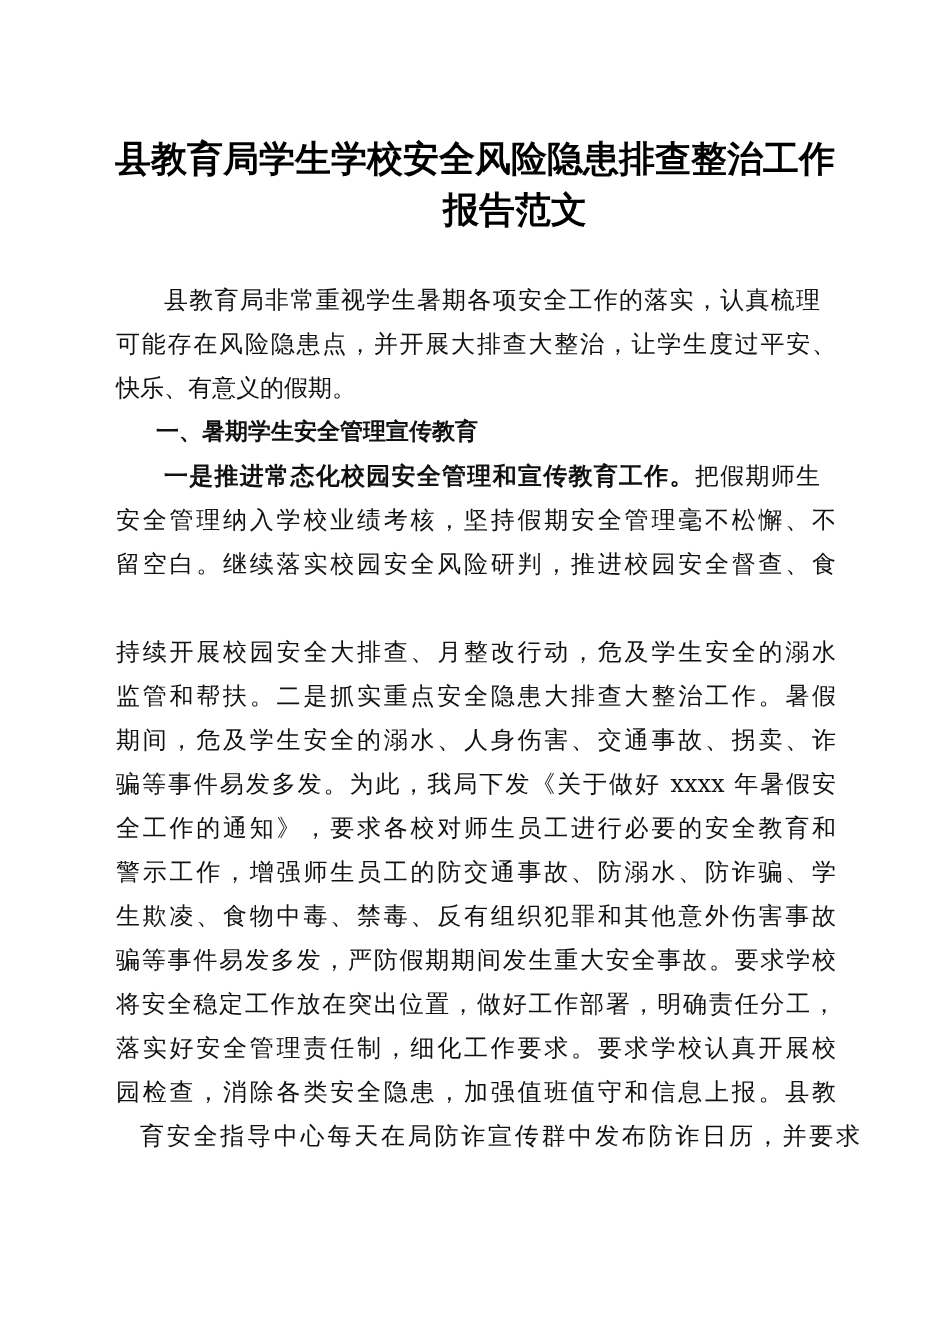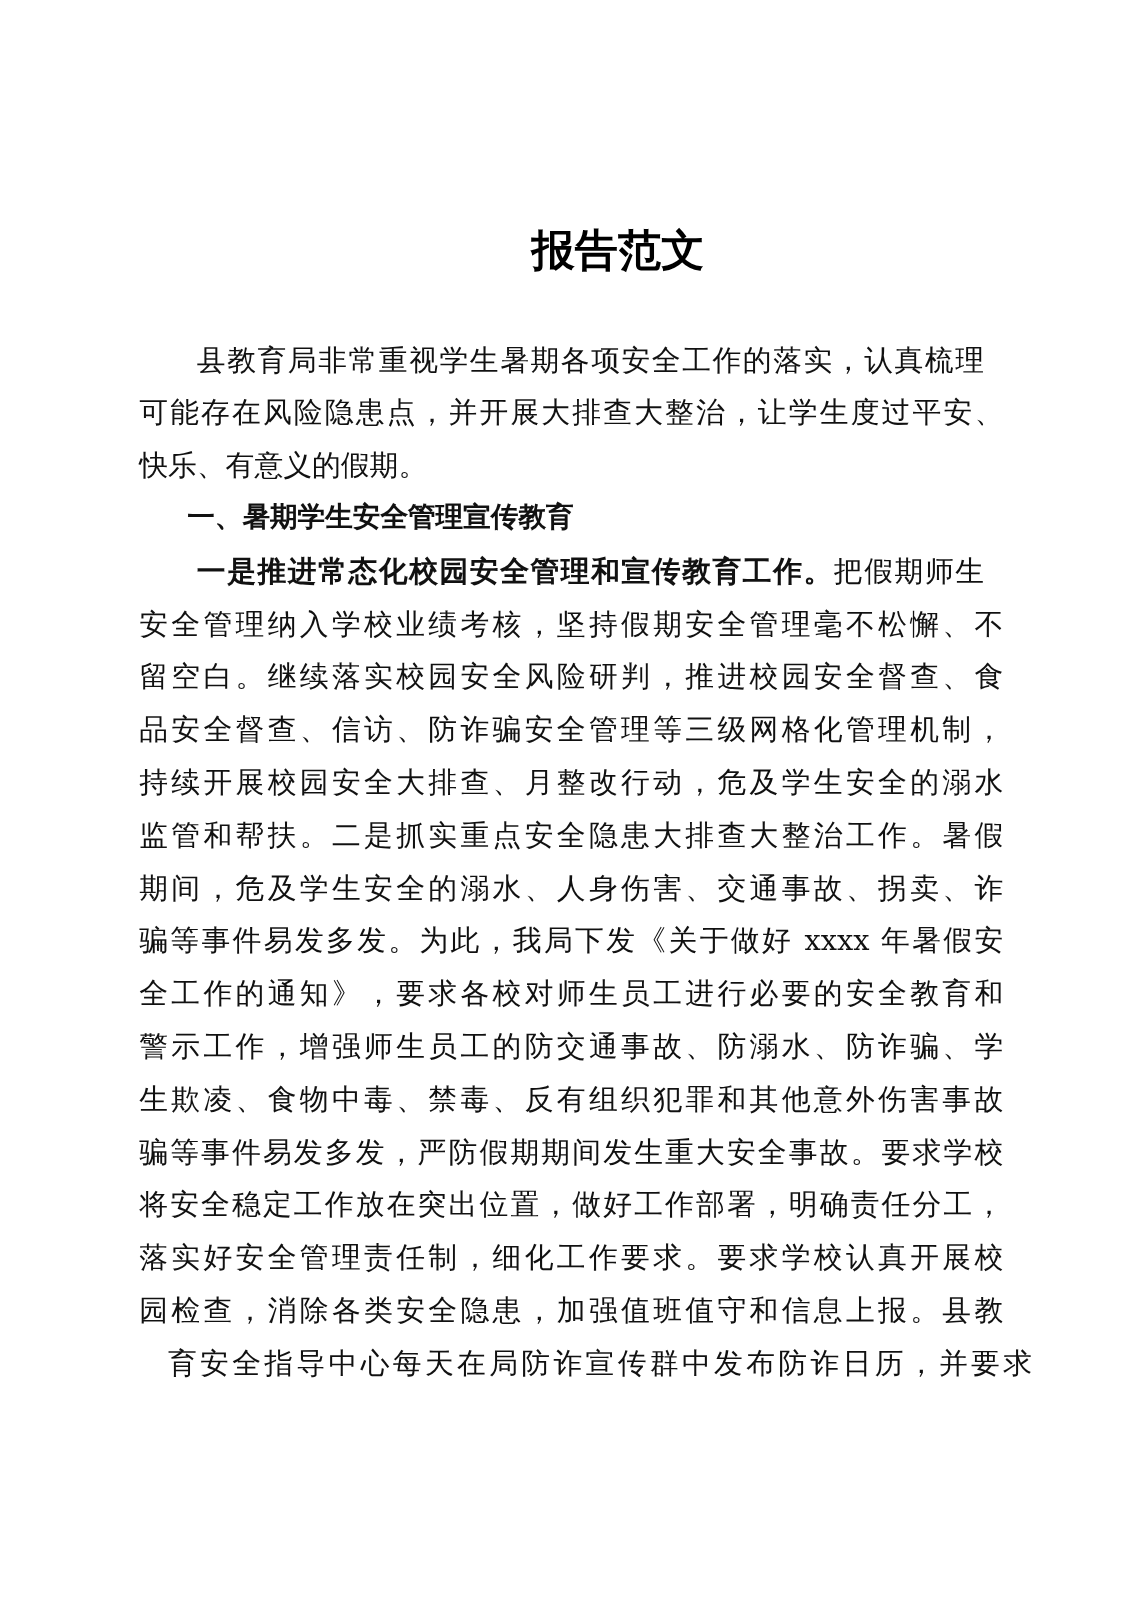--- a/index.html
+++ b/index.html
@@ -59,36 +59,36 @@
     color: #111111;
     white-space: nowrap;
   }
   .lead { font-weight: bold; }
 </style>
 </head>
 <body>
 
 <div class="page">
 
+  <div class="title l1">县教育局学生学校安全风险隐患排查整治工作</div>
   <div class="title l2">报告范文</div>
 
   <div class="line indent" style="top:284px;">县教育局非常重视学生暑期各项安全工作的落实，认真梳理</div>
   <div class="line" style="top:328px;">可能存在风险隐患点，并开展大排查大整治，让学生度过平安、</div>
   <div class="line last" style="top:372px;">快乐、有意义的假期。</div>
 
   <div class="heading" style="top:415px;">一、暑期学生安全管理宣传教育</div>
 
   <div class="line indent" style="top:460px;"><span class="lead">一是推进常态化校园安全管理和宣传教育工作。</span><span>把假期师生</span></div>
 
   <div class="line" style="top:504px;">安全管理纳入学校业绩考核，坚持假期安全管理毫不松懈、不</div>
   <div class="line" style="top:548px;">留空白。继续落实校园安全风险研判，推进校园安全督查、食</div>
-  <div class="line" style="top:592px;">品安全督查、信访、防诈骗安全管理等三级网格化管理机制，</div>
   <div class="line" style="top:636px;">持续开展校园安全大排查、月整改行动，危及学生安全的溺水</div>
   <div class="line" style="top:680px;">监管和帮扶。二是抓实重点安全隐患大排查大整治工作。暑假</div>
-  <div class="line" style="top:724px;">期间，危及学生安全的溺水、人身伤害、交通事故、拐卖、诈</div>
+  <div class="line" style="top:724px;font-family:Liberation Serif, serif;">期间，危及学生安全的溺水、人身伤害、交通事故、拐卖、诈</div>
   <div class="line" style="top:768px;">骗等事件易发多发。为此，我局下发《关于做好 xxxx 年暑假安</div>
   <div class="line" style="top:812px;">全工作的通知》，要求各校对师生员工进行必要的安全教育和</div>
   <div class="line" style="top:856px;">警示工作，增强师生员工的防交通事故、防溺水、防诈骗、学</div>
   <div class="line" style="top:900px;">生欺凌、食物中毒、禁毒、反有组织犯罪和其他意外伤害事故</div>
   <div class="line" style="top:944px;">骗等事件易发多发，严防假期期间发生重大安全事故。要求学校</div>
   <div class="line" style="top:988px;">将安全稳定工作放在突出位置，做好工作部署，明确责任分工，</div>
   <div class="line" style="top:1032px;">落实好安全管理责任制，细化工作要求。要求学校认真开展校</div>
   <div class="line" style="top:1076px;">园检查，消除各类安全隐患，加强值班值守和信息上报。县教</div>
   <div class="line" style="top:1120px;margin-left:24px;">育安全指导中心每天在局防诈宣传群中发布防诈日历，并要求</div>
 

